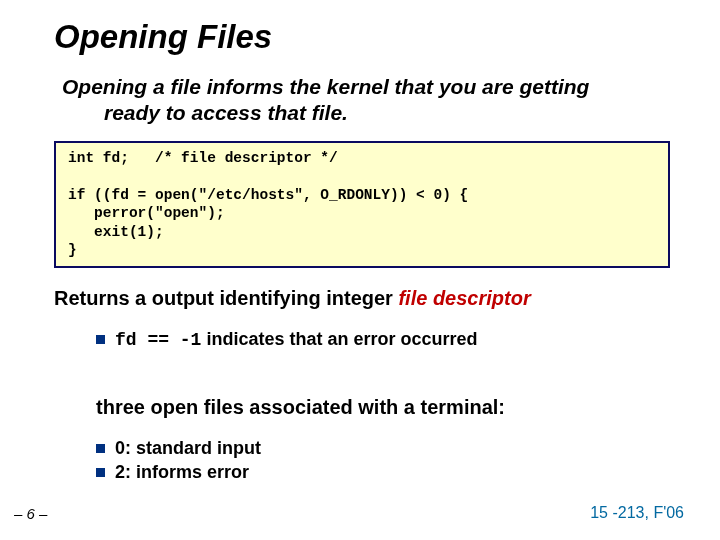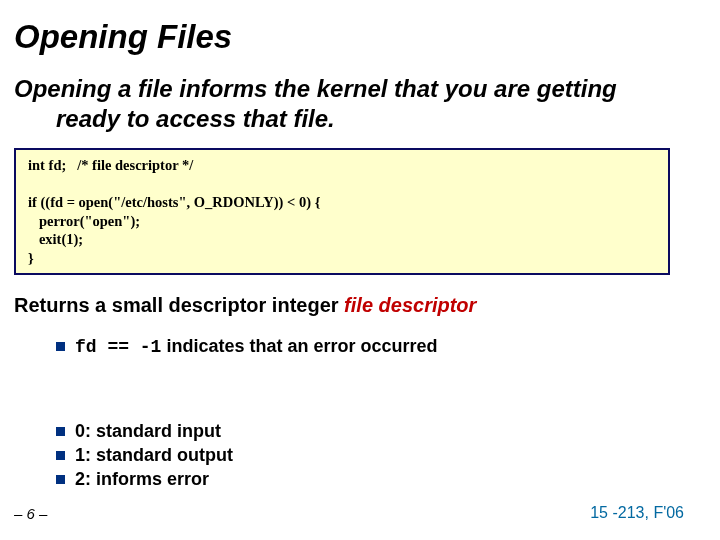--- a/index.html
+++ b/index.html
@@ -10,45 +10,45 @@
     background: #ffffff;
     font-family: Arial, Helvetica, sans-serif;
     color: #000;
     overflow: hidden;
   }
   .slide {
     position: relative;
     width: 704px;
     height: 540px;
     box-sizing: border-box;
-    padding: 18px 34px 0 14px;
+    padding: 18px 34px 0 54px;
   }
   .title {
     font-size: 33px;
     font-weight: bold;
     font-style: italic;
     margin: 0 0 18px 0;
   }
   .h2 {
-    font-size: 24px;
+    font-size: 21px;
     font-weight: bold;
     font-style: italic;
     line-height: 1.25;
-    margin: 0 0 14px 0;
+    margin: 0 0 14px 8px;
     padding-left: 0;
   }
   .h2 .cont {
     display: block;
     padding-left: 42px;
   }
   .codebox {
     background: #ffffcc;
     border: 2px solid #0a0a60;
     padding: 6px 12px 6px 12px;
-    font-family: Liberation Serif, serif;
+    font-family: Liberation Mono, monospace;
     font-size: 14.5px;
     font-weight: bold;
     line-height: 1.28;
     white-space: pre;
     margin: 0 0 18px 0;
   }
   .h2b {
     font-size: 20px;
     font-weight: bold;
     line-height: 1.25;
@@ -111,39 +111,37 @@
   </p>
 
   <div class="codebox">int fd;   /* file descriptor */
 
 if ((fd = open("/etc/hosts", O_RDONLY)) &lt; 0) {
    perror("open");
    exit(1);
 }</div>
 
   <p class="h2b">
-    <span>Returns a small descriptor integer </span><span class="fd-italic">file descriptor</span>
+    <span>Returns a output identifying integer </span><span class="fd-italic">file descriptor</span>
   </p>
 
   <ul class="bullets">
     <li>
       <span class="sq"></span><span class="mono">fd == -1</span><span> indicates that an error occurred</span>
     </li>
   </ul>
 
   <p class="h2b">
     <br>
+    <span style="padding-left:42px; display:inline-block;">three open files associated with a terminal:</span>
   </p>
 
   <ul class="bullets">
     <li>
       <span class="sq"></span><span>0: standard input</span>
-    </li>
-    <li>
-      <span class="sq"></span><span>1: standard output</span>
     </li>
     <li>
       <span class="sq"></span><span>2: informs error</span>
     </li>
   </ul>
 
   <div class="footer-left">– 6 –</div>
   <div class="footer-right">15 -213, F'06</div>
 
 </div>

